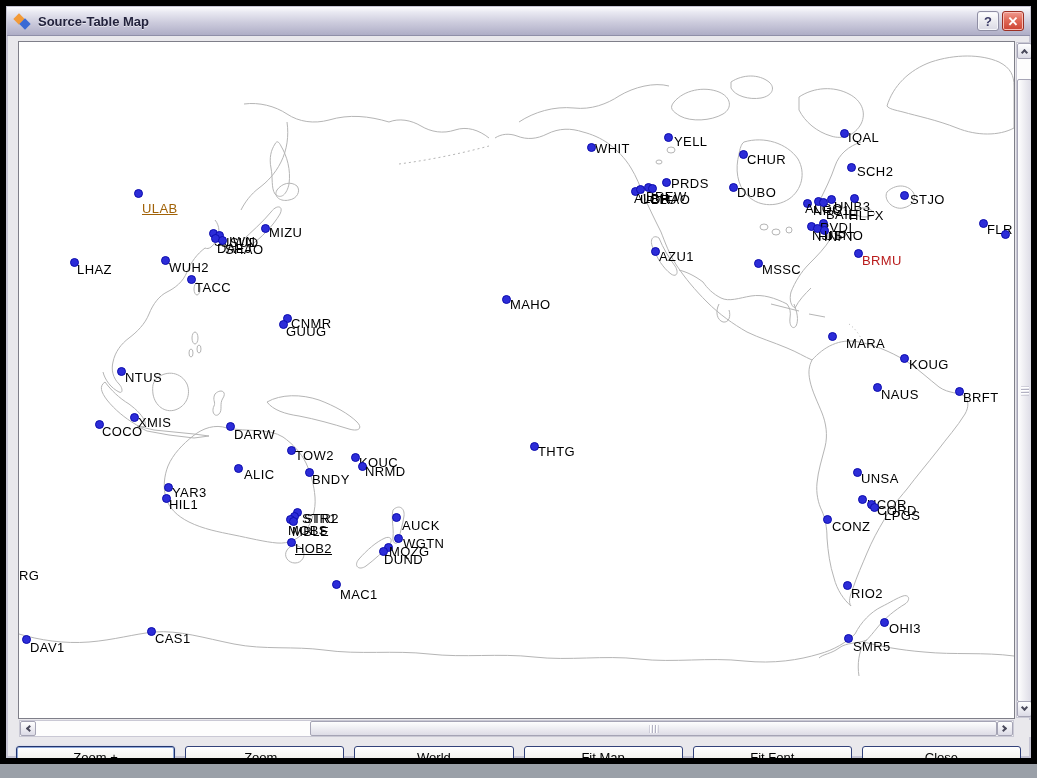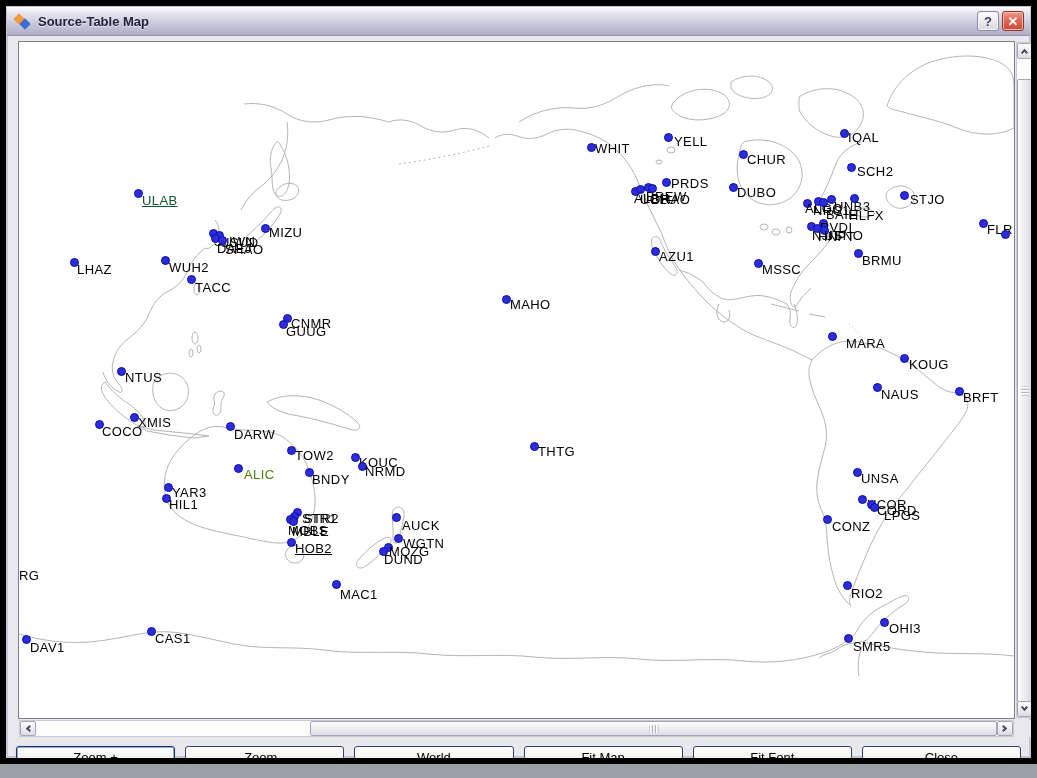--- a/index.html
+++ b/index.html
@@ -233,40 +233,40 @@
       <span class="slabel" style="left: 891px; top: 151px; color: rgb(0, 0, 0);">STJO</span>
       <div class="dot" style="left: 800px; top: 177px; background: rgb(44, 44, 216); border-color: rgb(13, 13, 174);"></div>
       <span class="slabel" style="left: 801px; top: 179px; color: rgb(0, 0, 0);">RVDI</span>
       <div class="dot" style="left: 788px; top: 180px; background: rgb(44, 44, 216); border-color: rgb(13, 13, 174);"></div>
       <span class="slabel" style="left: 793px; top: 187px; color: rgb(0, 0, 0);">NJIT</span>
       <div class="dot" style="left: 794px; top: 182px; background: rgb(44, 44, 216); border-color: rgb(13, 13, 174);"></div>
       <span class="slabel" style="left: 799px; top: 188px; color: rgb(0, 0, 0);">HNPT</span>
       <div class="dot" style="left: 801px; top: 184px; background: rgb(44, 44, 216); border-color: rgb(13, 13, 174);"></div>
       <span class="slabel" style="left: 805px; top: 187px; color: rgb(0, 0, 0);">USNO</span>
       <div class="dot" style="left: 835px; top: 207px; background: rgb(44, 44, 216); border-color: rgb(13, 13, 174);"></div>
-      <span class="slabel" style="left: 843px; top: 212px; color: #000000;">BRMU</span>
+      <span class="slabel" style="left: 843px; top: 212px; color: #b91c1c;">BRMU</span>
       <div class="dot" style="left: 632px; top: 205px; background: rgb(44, 44, 216); border-color: rgb(13, 13, 174);"></div>
       <span class="slabel" style="left: 640px; top: 208px; color: rgb(0, 0, 0);">AZU1</span>
       <div class="dot" style="left: 735px; top: 217px; background: rgb(44, 44, 216); border-color: rgb(13, 13, 174);"></div>
       <span class="slabel" style="left: 743px; top: 221px; color: rgb(0, 0, 0);">MSSC</span>
       <div class="dot" style="left: 483px; top: 253px; background: rgb(44, 44, 216); border-color: rgb(13, 13, 174);"></div>
       <span class="slabel" style="left: 491px; top: 256px; color: rgb(0, 0, 0);">MAHO</span>
       <div class="dot" style="left: 809px; top: 290px; background: rgb(44, 44, 216); border-color: rgb(13, 13, 174);"></div>
       <span class="slabel" style="left: 817px; top: 295px; color: rgb(0, 0, 0); margin-left: 10px;">MARA</span>
       <div class="dot" style="left: 881px; top: 312px; background: rgb(44, 44, 216); border-color: rgb(13, 13, 174);"></div>
       <span class="slabel" style="left: 890px; top: 316px; color: rgb(0, 0, 0);">KOUG</span>
       <div class="dot" style="left: 854px; top: 341px; background: rgb(44, 44, 216); border-color: rgb(13, 13, 174);"></div>
       <span class="slabel" style="left: 862px; top: 346px; color: rgb(0, 0, 0);">NAUS</span>
       <div class="dot" style="left: 936px; top: 345px; background: rgb(44, 44, 216); border-color: rgb(13, 13, 174);"></div>
       <span class="slabel" style="left: 944px; top: 349px; color: rgb(0, 0, 0);">BRFT</span>
       <div class="dot" style="left: 960px; top: 177px; background: rgb(44, 44, 216); border-color: rgb(13, 13, 174);"></div>
       <span class="slabel" style="left: 968px; top: 181px; color: rgb(0, 0, 0);">FLR</span>
       <div class="dot" style="left: 982px; top: 188px; background: rgb(44, 44, 216); border-color: rgb(13, 13, 174);"></div>
       <div class="dot" style="left: 115px; top: 147px; background: rgb(44, 44, 216); border-color: rgb(13, 13, 174);"></div>
-      <span class="slabel" style="left: 123px; top: 152px; color: #14532d; text-decoration: underline;">ULAB</span>
+      <span class="slabel" style="left: 123px; top: 160px; color: #a16207; text-decoration: underline;">ULAB</span>
       <div class="dot" style="left: 51px; top: 216px; background: rgb(44, 44, 216); border-color: rgb(13, 13, 174);"></div>
       <span class="slabel" style="left: 58px; top: 221px; color: rgb(0, 0, 0);">LHAZ</span>
       <div class="dot" style="left: 142px; top: 214px; background: rgb(44, 44, 216); border-color: rgb(13, 13, 174);"></div>
       <span class="slabel" style="left: 150px; top: 219px; color: rgb(0, 0, 0);">WUH2</span>
       <div class="dot" style="left: 168px; top: 233px; background: rgb(44, 44, 216); border-color: rgb(13, 13, 174);"></div>
       <span class="slabel" style="left: 176px; top: 239px; color: rgb(0, 0, 0);">TACC</span>
       <div class="dot" style="left: 190px; top: 187px; background: rgb(44, 44, 216); border-color: rgb(13, 13, 174);"></div>
       <span class="slabel" style="left: 195px; top: 193px; color: rgb(0, 0, 0);">SUWN</span>
       <div class="dot" style="left: 196px; top: 189px; background: rgb(44, 44, 216); border-color: rgb(13, 13, 174);"></div>
       <span class="slabel" style="left: 201px; top: 194px; color: rgb(0, 0, 0);">USUD</span>
@@ -284,21 +284,21 @@
       <span class="slabel" style="left: 106px; top: 329px; color: rgb(0, 0, 0);">NTUS</span>
       <div class="dot" style="left: 76px; top: 378px; background: rgb(44, 44, 216); border-color: rgb(13, 13, 174);"></div>
       <span class="slabel" style="left: 83px; top: 383px; color: rgb(0, 0, 0);">COCO</span>
       <div class="dot" style="left: 111px; top: 371px; background: rgb(44, 44, 216); border-color: rgb(13, 13, 174);"></div>
       <span class="slabel" style="left: 119px; top: 374px; color: rgb(0, 0, 0);">XMIS</span>
       <div class="dot" style="left: 207px; top: 380px; background: rgb(44, 44, 216); border-color: rgb(13, 13, 174);"></div>
       <span class="slabel" style="left: 215px; top: 386px; color: rgb(0, 0, 0);">DARW</span>
       <div class="dot" style="left: 268px; top: 404px; background: rgb(44, 44, 216); border-color: rgb(13, 13, 174);"></div>
       <span class="slabel" style="left: 276px; top: 407px; color: rgb(0, 0, 0);">TOW2</span>
       <div class="dot" style="left: 215px; top: 422px; background: rgb(44, 44, 216); border-color: rgb(13, 13, 174);"></div>
-      <span class="slabel" style="left: 225px; top: 426px; color: #4d7c0f;">ALIC</span>
+      <span class="slabel" style="left: 225px; top: 426px; color: #000000;">ALIC</span>
       <div class="dot" style="left: 286px; top: 426px; background: rgb(44, 44, 216); border-color: rgb(13, 13, 174);"></div>
       <span class="slabel" style="left: 293px; top: 431px; color: rgb(0, 0, 0);">BNDY</span>
       <div class="dot" style="left: 332px; top: 411px; background: rgb(44, 44, 216); border-color: rgb(13, 13, 174);"></div>
       <span class="slabel" style="left: 340px; top: 414px; color: rgb(0, 0, 0);">KOUC</span>
       <div class="dot" style="left: 339px; top: 420px; background: rgb(44, 44, 216); border-color: rgb(13, 13, 174);"></div>
       <span class="slabel" style="left: 346px; top: 423px; color: rgb(0, 0, 0);">NRMD</span>
       <div class="dot" style="left: 145px; top: 441px; background: rgb(44, 44, 216); border-color: rgb(13, 13, 174);"></div>
       <span class="slabel" style="left: 153px; top: 444px; color: rgb(0, 0, 0);">YAR3</span>
       <div class="dot" style="left: 143px; top: 452px; background: rgb(44, 44, 216); border-color: rgb(13, 13, 174);"></div>
       <span class="slabel" style="left: 150px; top: 456px; color: rgb(0, 0, 0);">HIL1</span>

